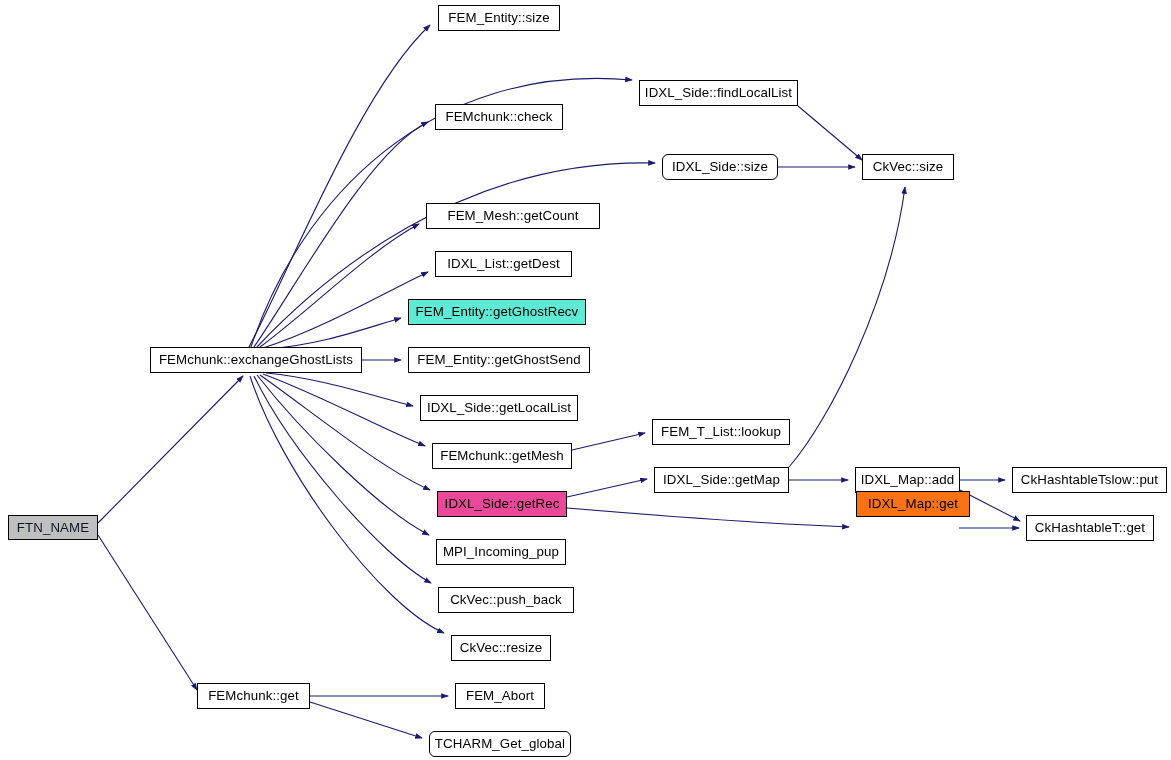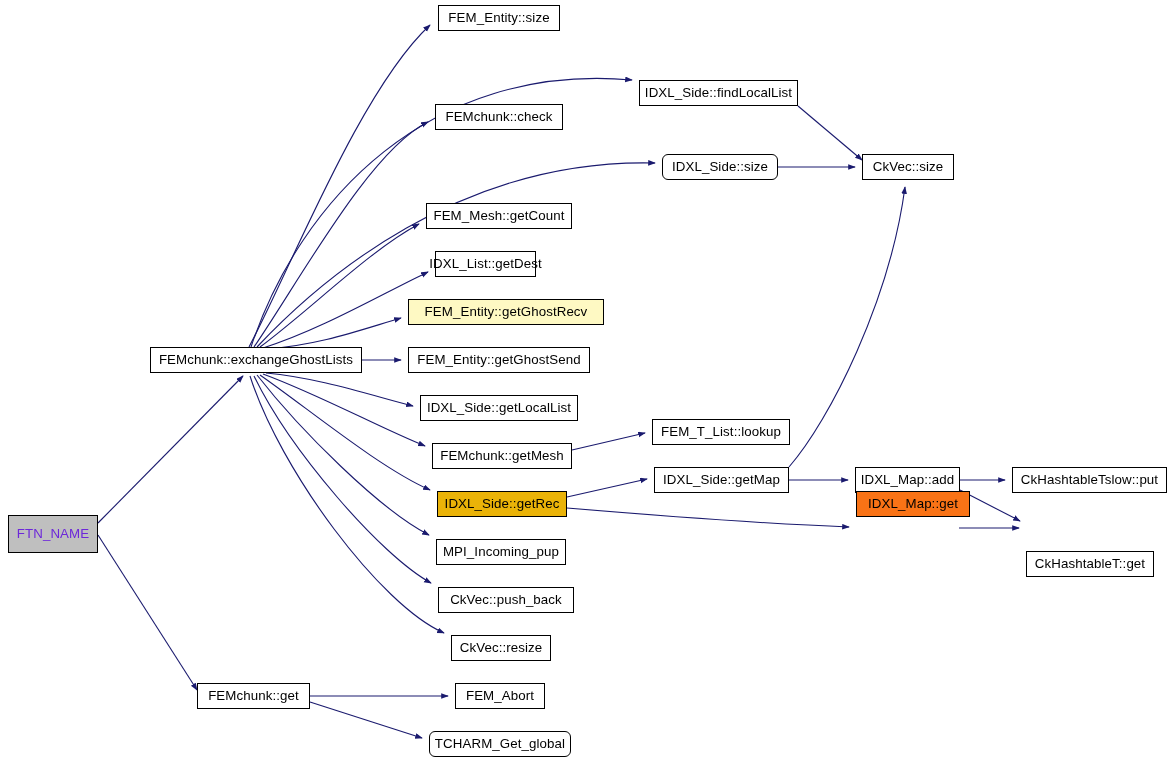--- a/index.html
+++ b/index.html
@@ -78,54 +78,54 @@
         <path d="M 567,497 L 647,479" fill="none" stroke="#1a1a6e" stroke-width="1.1" marker-end="url(#arrowhead)"></path>
         <path d="M 567,508 C 650,515 770,524 849,527" fill="none" stroke="#1a1a6e" stroke-width="1.1" marker-end="url(#arrowhead)"></path>
         <path d="M 789,467 C 830,420 890,300 905,187" fill="none" stroke="#1a1a6e" stroke-width="1.1" marker-end="url(#arrowhead)"></path>
         <path d="M 789,480 L 848,480" fill="none" stroke="#1a1a6e" stroke-width="1.1" marker-end="url(#arrowhead)"></path>
         <path d="M 960,480 L 1005,480" fill="none" stroke="#1a1a6e" stroke-width="1.1" marker-end="url(#arrowhead)"></path>
         <path d="M 960,490 L 1020,521" fill="none" stroke="#1a1a6e" stroke-width="1.1" marker-end="url(#arrowhead)"></path>
         <path d="M 959,528 L 1019,528" fill="none" stroke="#1a1a6e" stroke-width="1.1" marker-end="url(#arrowhead)"></path>
       </g>
   </svg>
   <div id="node-group">
-      <div class="node highlight" style="left: 8px; top: 515px; width: 90px; height: 38px; border-color: rgb(0, 0, 0); background: rgb(191, 191, 191); color: #6d28d9;">
+      <div class="node highlight" style="left: 8px; top: 515px; width: 90px; height: 25px; border-color: rgb(0, 0, 0); background: rgb(191, 191, 191); color: #0f172a;">
         <span>FTN_NAME</span>
       </div>
       <div class="node" style="left: 150px; top: 347px; width: 212px; height: 26px; border-color: rgb(0, 0, 0); background: rgb(255, 255, 255); color: rgb(0, 0, 0);">
         <span>FEMchunk::exchangeGhostLists</span>
       </div>
       <div class="node" style="left: 197px; top: 683px; width: 113px; height: 26px; border-color: rgb(0, 0, 0); background: rgb(255, 255, 255); color: rgb(0, 0, 0);">
         <span>FEMchunk::get</span>
       </div>
       <div class="node" style="left: 438px; top: 5px; width: 122px; height: 26px; border-color: rgb(0, 0, 0); background: rgb(255, 255, 255); color: rgb(0, 0, 0);">
         <span>FEM_Entity::size</span>
       </div>
       <div class="node" style="left: 435px; top: 104px; width: 128px; height: 26px; border-color: rgb(0, 0, 0); background: rgb(255, 255, 255); color: rgb(0, 0, 0); align-items: center;">
         <span>FEMchunk::check</span>
       </div>
-      <div class="node" style="left: 426px; top: 203px; width: 146px; height: 26px; border-color: rgb(0, 0, 0); background: rgb(255, 255, 255); color: rgb(0, 0, 0);">
+      <div class="node" style="left: 426px; top: 203px; width: 174px; height: 26px; border-color: rgb(0, 0, 0); background: rgb(255, 255, 255); color: rgb(0, 0, 0);">
         <span>FEM_Mesh::getCount</span>
       </div>
-      <div class="node" style="left: 435px; top: 251px; width: 101px; height: 26px; border-color: rgb(0, 0, 0); background: rgb(255, 255, 255); color: rgb(0, 0, 0);">
+      <div class="node" style="left: 435px; top: 251px; width: 137px; height: 26px; border-color: rgb(0, 0, 0); background: rgb(255, 255, 255); color: rgb(0, 0, 0);">
         <span>IDXL_List::getDest</span>
       </div>
-      <div class="node" style="left: 408px; top: 299px; width: 196px; height: 26px; border-color: rgb(0, 0, 0); background: #fef9c3; color: rgb(0, 0, 0);">
+      <div class="node" style="left: 408px; top: 299px; width: 178px; height: 26px; border-color: rgb(0, 0, 0); background: #5eead4; color: rgb(0, 0, 0);">
         <span>FEM_Entity::getGhostRecv</span>
       </div>
       <div class="node" style="left: 408px; top: 347px; width: 182px; height: 26px; border-color: rgb(0, 0, 0); background: rgb(255, 255, 255); color: rgb(0, 0, 0);">
         <span>FEM_Entity::getGhostSend</span>
       </div>
       <div class="node" style="left: 420px; top: 395px; width: 158px; height: 26px; border-color: rgb(0, 0, 0); background: rgb(255, 255, 255); color: rgb(0, 0, 0);">
         <span>IDXL_Side::getLocalList</span>
       </div>
       <div class="node" style="left: 432px; top: 443px; width: 140px; height: 26px; border-color: rgb(0, 0, 0); background: rgb(255, 255, 255); color: rgb(0, 0, 0);">
         <span>FEMchunk::getMesh</span>
       </div>
-      <div class="node" style="left: 437px; top: 491px; width: 130px; height: 26px; border-color: rgb(0, 0, 0); background: #eab308; color: rgb(0, 0, 0);">
+      <div class="node" style="left: 437px; top: 491px; width: 130px; height: 26px; border-color: rgb(0, 0, 0); background: #ec4899; color: rgb(0, 0, 0);">
         <span>IDXL_Side::getRec</span>
       </div>
       <div class="node" style="left: 436px; top: 539px; width: 130px; height: 26px; border-color: rgb(0, 0, 0); background: rgb(255, 255, 255); color: rgb(0, 0, 0);">
         <span>MPI_Incoming_pup</span>
       </div>
       <div class="node" style="left: 438px; top: 587px; width: 136px; height: 26px; border-color: rgb(0, 0, 0); background: rgb(255, 255, 255); color: rgb(0, 0, 0);">
         <span>CkVec::push_back</span>
       </div>
       <div class="node" style="left: 451px; top: 635px; width: 100px; height: 26px; border-color: rgb(0, 0, 0); background: rgb(255, 255, 255); color: rgb(0, 0, 0);">
         <span>CkVec::resize</span>
@@ -153,17 +153,17 @@
       </div>
       <div class="node" style="left: 855px; top: 467px; width: 105px; height: 26px; border-color: rgb(0, 0, 0); background: rgb(255, 255, 255); color: rgb(0, 0, 0);">
         <span>IDXL_Map::add</span>
       </div>
       <div class="node" style="left: 856px; top: 491px; width: 114px; height: 26px; border-color: rgb(0, 0, 0); background: #f97316; color: rgb(0, 0, 0);">
         <span>IDXL_Map::get</span>
       </div>
       <div class="node" style="left: 1012px; top: 467px; width: 155px; height: 26px; border-color: rgb(0, 0, 0); background: rgb(255, 255, 255); color: rgb(0, 0, 0);">
         <span>CkHashtableTslow::put</span>
       </div>
-      <div class="node" style="left: 1026px; top: 515px; width: 128px; height: 26px; border-color: rgb(0, 0, 0); background: rgb(255, 255, 255); color: rgb(0, 0, 0); margin-top: 36px;">
+      <div class="node" style="left: 1026px; top: 515px; width: 128px; height: 26px; border-color: rgb(0, 0, 0); background: rgb(255, 255, 255); color: rgb(0, 0, 0);">
         <span>CkHashtableT::get</span>
       </div>
     </div>
 </div>
 
 </body></html>

